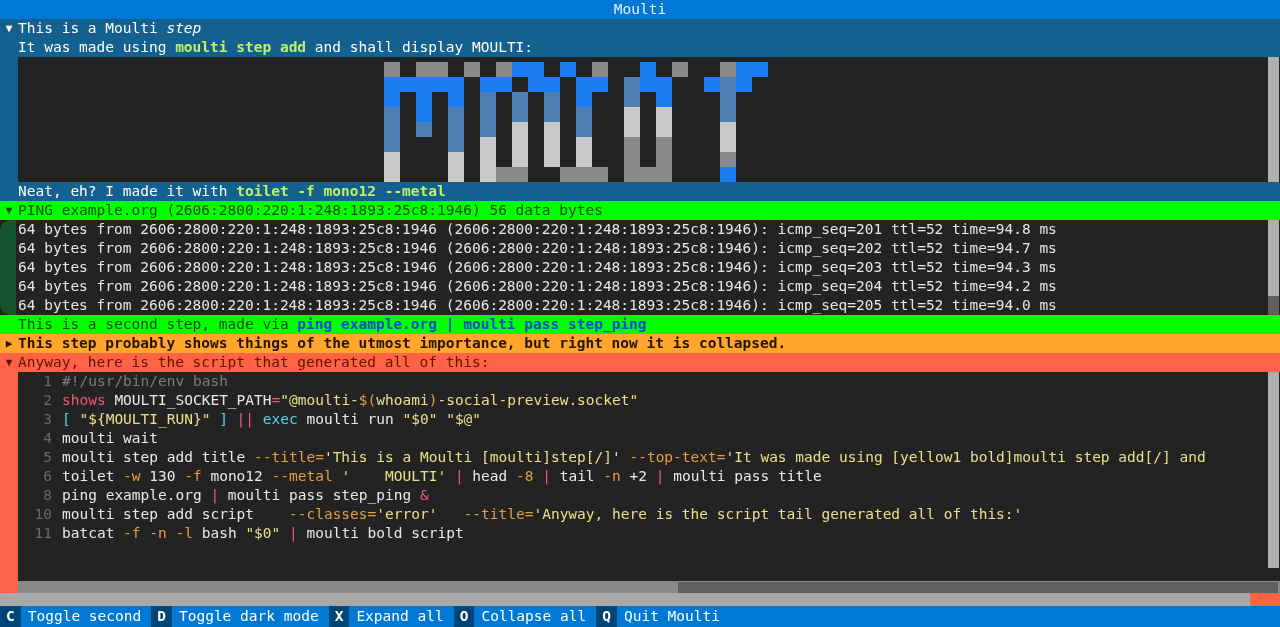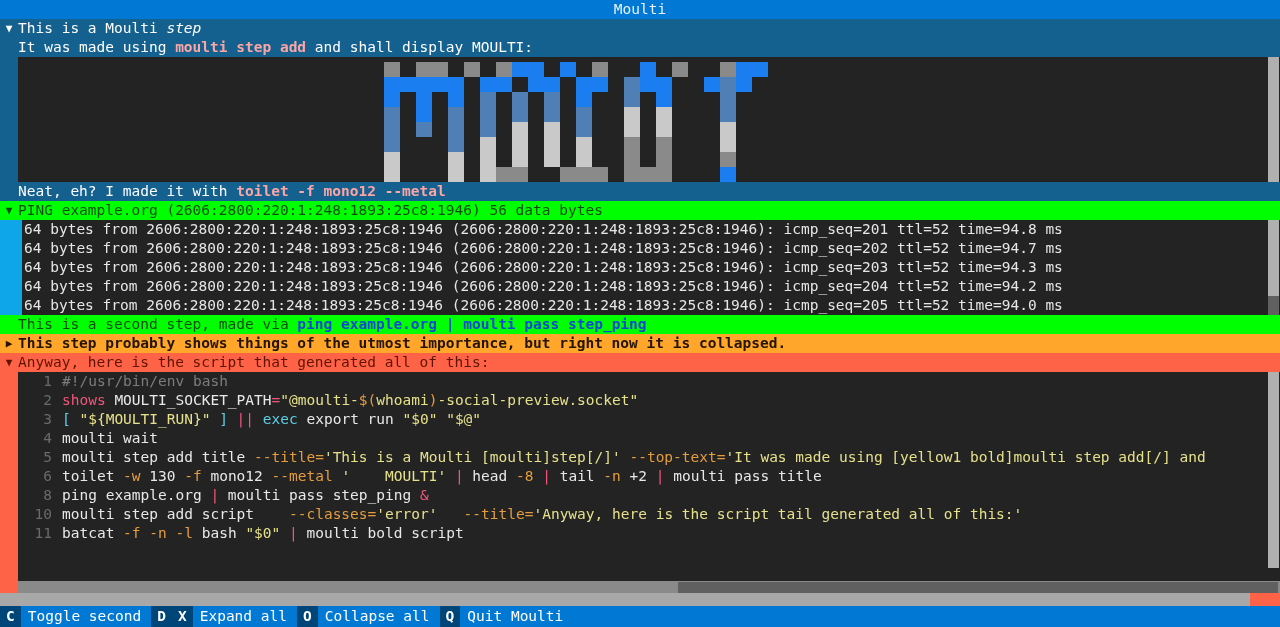--- a/index.html
+++ b/index.html
@@ -20,41 +20,41 @@
 
   
   .step-head{display:flex;align-items:center;height:19px;white-space:pre;overflow:hidden;}
   .arrow{width:18px;flex:0 0 18px;text-align:center;font-size:11px;line-height:19px;}
   .headtext{flex:1 1 auto;overflow:hidden;white-space:pre;}
 
   
   .step-blue{background:#14608f;color:#ffffff;}
   .step-blue .arrow{color:#ffffff;}
   .blue-sub{background:#14608f;color:#ffffff;height:19px;white-space:pre;padding-left:18px;overflow:hidden;}
-  .kw-yellow{color:#fca5a5;font-weight:bold;}
+  .kw-yellow{color:#bef264;font-weight:bold;}
   .ital{font-style:italic;}
 
   .logbox-wrap{background:#14608f;padding:0 0 0 18px;position:relative;}
   .logbox{background:#232323;position:relative;overflow:hidden;height:125px;}
   .art{font-family:"DejaVu Sans Mono","Liberation Mono",monospace;font-size:0;line-height:0;
        padding-top:5px;padding-left:366px;}
   .artrow{display:block;height:15px;white-space:nowrap;}
   .cell{display:inline-block;width:16px;height:15px;vertical-align:top;}
 
   
   .vsb{position:absolute;right:0;top:0;width:13px;height:100%;background:#232323;}
   .vsb .thumb{position:absolute;left:1px;width:11px;background:#b0b0b0;}
   .vsb .trackdark{position:absolute;left:1px;width:11px;background:#606060;}
 
   .neat{background:#14608f;color:#ffffff;height:19px;white-space:pre;padding-left:18px;overflow:hidden;}
 
   
   .step-green{background:#00ff00;color:#0b4a0b;font-weight:normal;}
   .step-green .arrow{color:#0b4a0b;}
-  .greenlog-wrap{background:#0ea5e9;padding-left:22px;}
+  .greenlog-wrap{background:#14532d;padding-left:16px;border-radius:10px;}
   .greenlog{background:#232323;position:relative;overflow:hidden;height:95px;color:#e6e6e6;}
   .logline{white-space:pre;height:19px;overflow:hidden;padding-left:2px;}
   .green-foot{background:#00ff00;color:#0b4a0b;height:19px;white-space:pre;padding-left:18px;overflow:hidden;}
   .blue-bold{color:#0d47d9;font-weight:bold;}
 
   
   .step-orange{background:#ffa62b;color:#241400;font-weight:bold;}
   .step-orange .arrow{color:#241400;font-weight:normal;}
 
   
@@ -155,21 +155,21 @@
 
     <div>
       <div class="step-head step-red">
         <span class="arrow">▼</span>
         <span class="headtext">Anyway, here is the script that generated all of this:</span>
       </div>
       <div class="codewrap">
         <div class="code" id="code-canvas">
             <div class="codeline"><span class="ln">1</span><span class="c-com">#!/usr/bin/env bash</span></div>
             <div class="codeline"><span class="ln">2</span><span class="c-kw">shows</span><span class="c-var"> MOULTI_SOCKET_PATH</span><span class="c-op">=</span><span class="c-str">"</span><span class="c-str">@moulti-</span><span class="c-flag">$(</span><span class="c-str">whoami</span><span class="c-flag">)</span><span class="c-str">-social-preview.socket"</span></div>
-            <div class="codeline"><span class="ln">3</span><span class="c-cyan">[ </span><span class="c-str">"${MOULTI_RUN}"</span><span class="c-cyan"> ]</span><span class="c-op"> ||</span><span class="c-cyan"> exec</span><span class="c-plain"> export run </span><span class="c-str">"$0" "$@"</span></div>
+            <div class="codeline"><span class="ln">3</span><span class="c-cyan">[ </span><span class="c-str">"${MOULTI_RUN}"</span><span class="c-cyan"> ]</span><span class="c-op"> ||</span><span class="c-cyan"> exec</span><span class="c-plain"> moulti run </span><span class="c-str">"$0" "$@"</span></div>
             <div class="codeline"><span class="ln">4</span><span class="c-plain">moulti wait</span></div>
             <div class="codeline"><span class="ln">5</span><span class="c-plain">moulti step add title </span><span class="c-flag">--title=</span><span class="c-str">'This is a Moulti [moulti]step[/]'</span><span class="c-flag"> --top-text=</span><span class="c-str">'It was made using [yellow1 bold]moulti step add[/] and</span></div>
             <div class="codeline"><span class="ln">6</span><span class="c-plain">toilet </span><span class="c-flag">-w</span><span class="c-plain"> 130 </span><span class="c-flag">-f</span><span class="c-plain"> mono12 </span><span class="c-flag">--metal</span><span class="c-str"> '    MOULTI'</span><span class="c-op"> |</span><span class="c-plain"> head </span><span class="c-flag">-8</span><span class="c-op"> |</span><span class="c-plain"> tail </span><span class="c-flag">-n</span><span class="c-plain"> +2</span><span class="c-op"> |</span><span class="c-plain"> moulti pass title</span></div>
             <div class="codeline"><span class="ln">8</span><span class="c-plain">ping example.org </span><span class="c-op">|</span><span class="c-plain"> moulti pass step_ping </span><span class="c-amp">&amp;</span></div>
             <div class="codeline"><span class="ln">10</span><span class="c-plain">moulti step add script    </span><span class="c-flag">--classes=</span><span class="c-str">'error'</span><span class="c-flag">   --title=</span><span class="c-str">'Anyway, here is the script tail generated all of this:'</span></div>
             <div class="codeline"><span class="ln">11</span><span class="c-plain">batcat </span><span class="c-flag">-f</span><span class="c-plain"> </span><span class="c-flag">-n</span><span class="c-plain"> </span><span class="c-flag">-l</span><span class="c-plain"> bash </span><span class="c-str">"$0"</span><span class="c-op"> |</span><span class="c-plain"> moulti bold script</span></div>
           <div class="vsb">
             <div class="thumb" style="top:0;height:196px;"></div>
           </div>
         </div>
@@ -178,15 +178,15 @@
         </div>
       </div>
     </div>
 
   </div>
 
   <div class="bottombar">
     <div class="bthumb" style="left:1250px;width:30px;"></div>
   </div>
 
-  <div class="footer" id="footer"><span class="fkey">C</span><span class="flabel">Toggle second</span><span class="fkey">D</span><span class="fkey">X</span><span class="flabel">Expand all</span><span class="fkey">O</span><span class="flabel">Collapse all</span><span class="fkey">Q</span><span class="flabel">Quit Moulti</span></div>
+  <div class="footer" id="footer"><span class="fkey">C</span><span class="flabel">Toggle second</span><span class="fkey">D</span><span class="flabel">Toggle dark mode</span><span class="fkey">X</span><span class="flabel">Expand all</span><span class="fkey">O</span><span class="flabel">Collapse all</span><span class="fkey">Q</span><span class="flabel">Quit Moulti</span></div>
 
 </div>
 
 </body></html>

